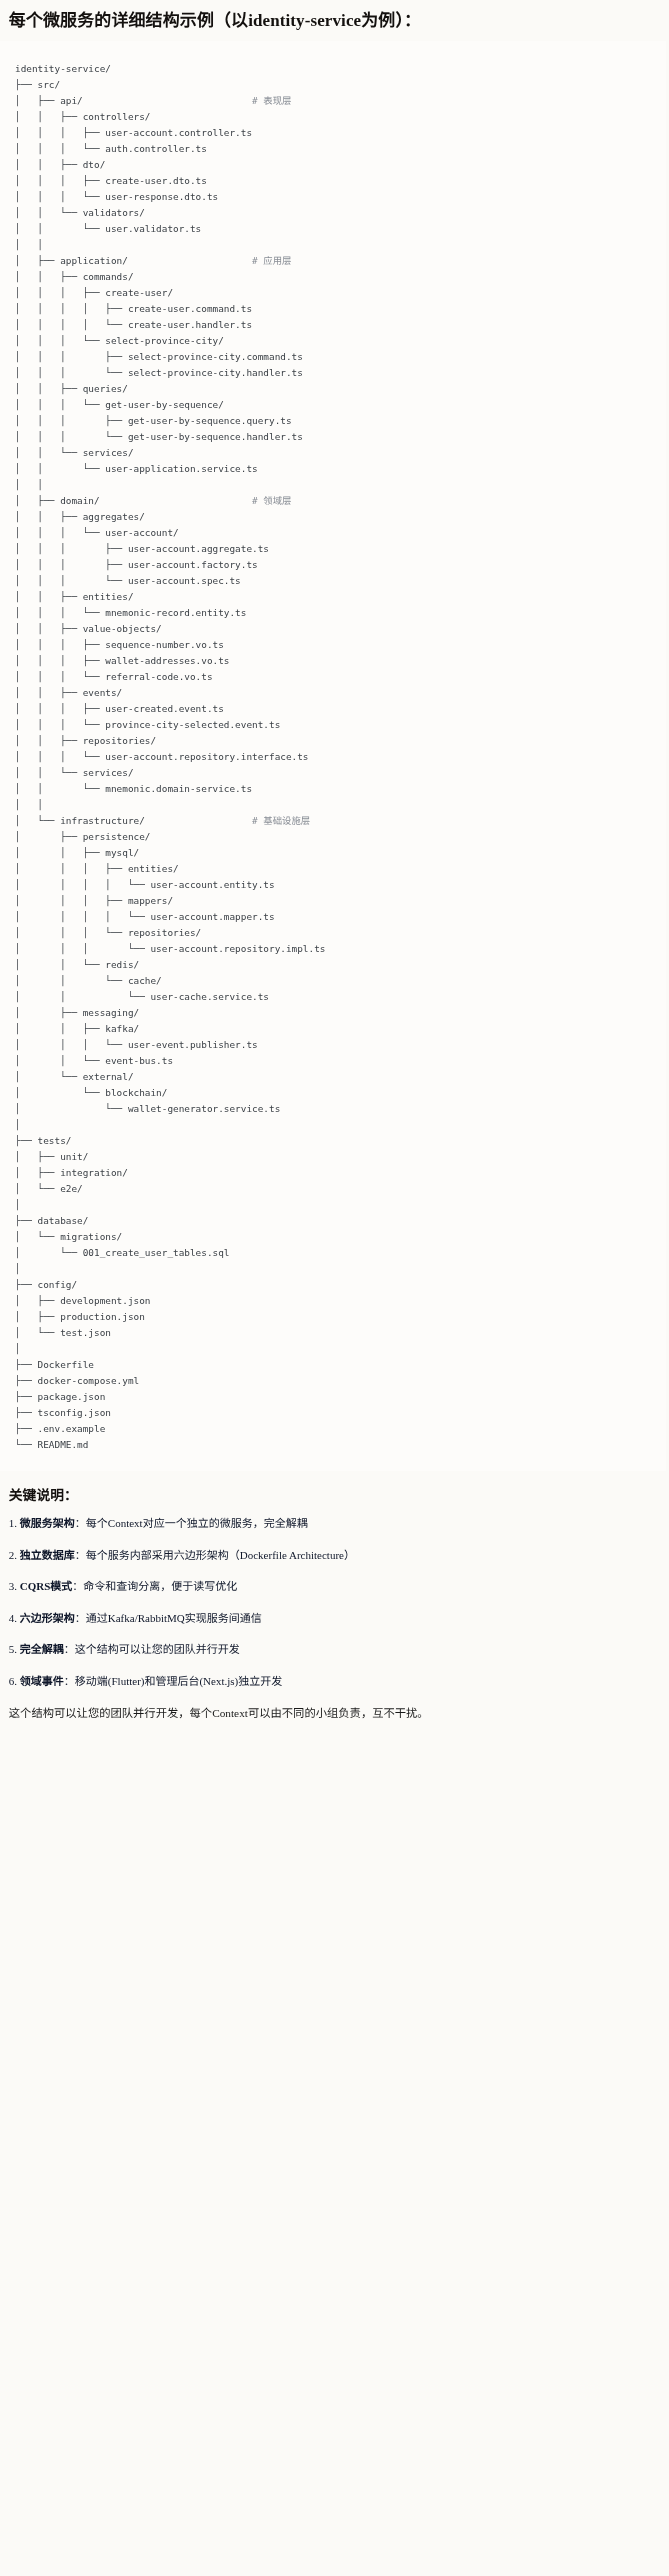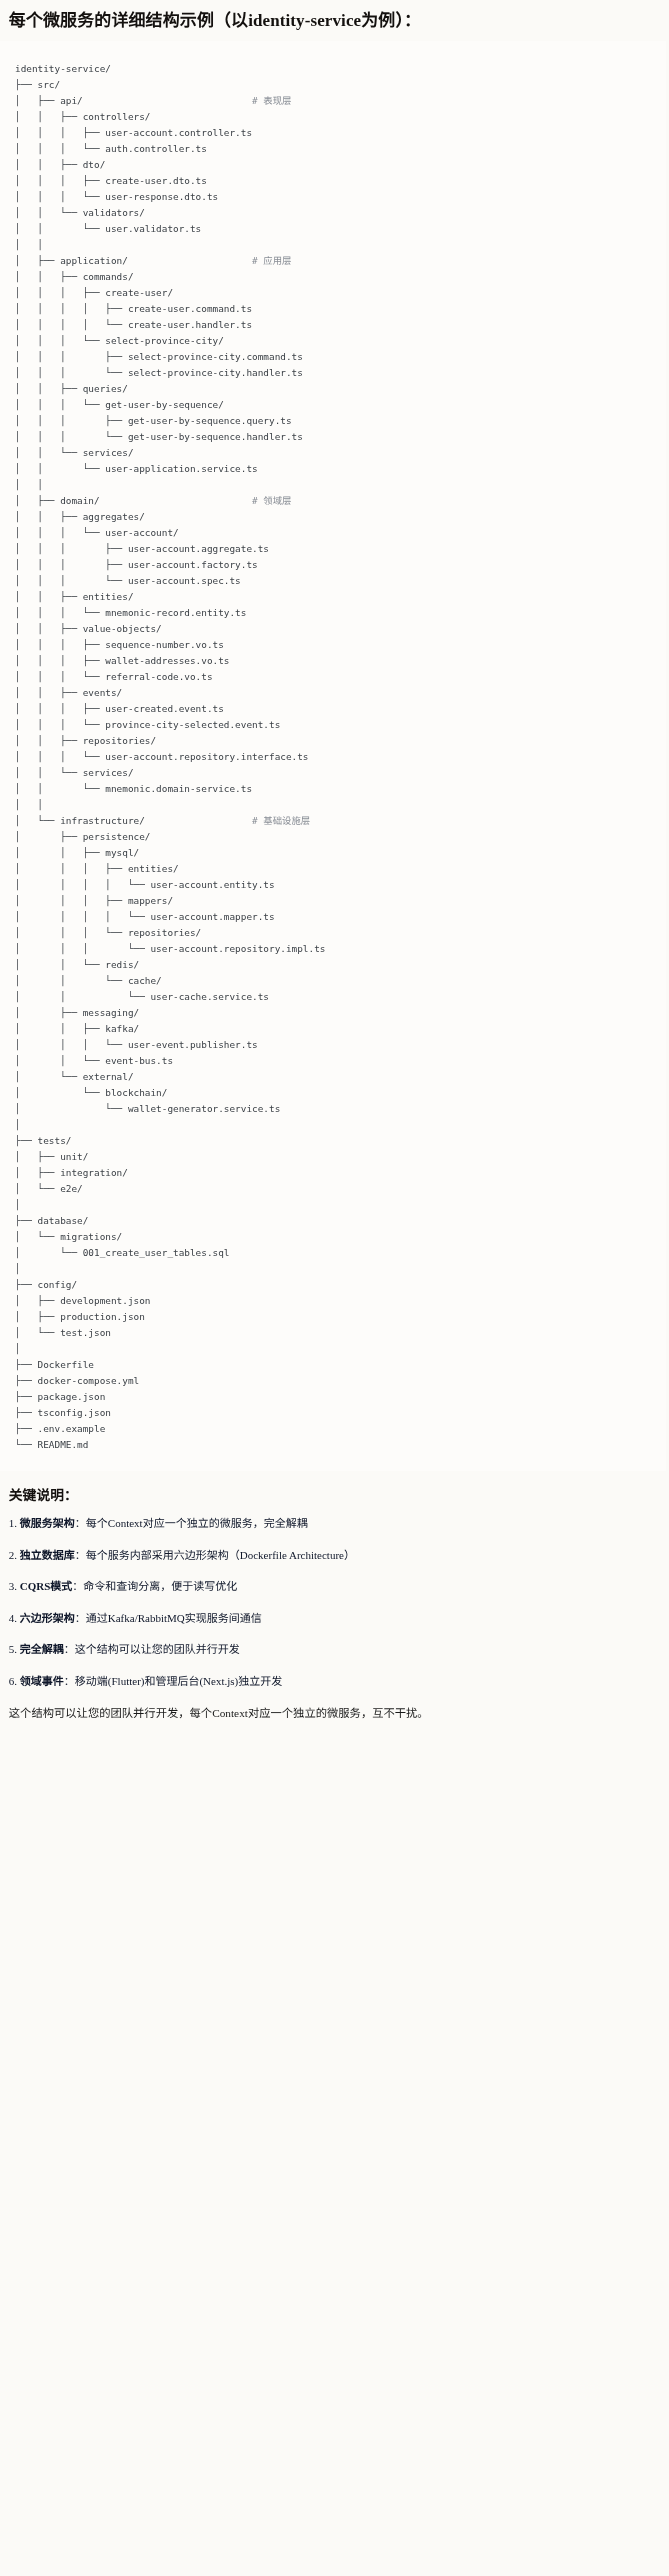--- a/index.html
+++ b/index.html
@@ -209,17 +209,17 @@
 
     <ol class="note-list">
         <li><span class="term">微服务架构</span><span class="sep">：</span><span>每个Context对应一个独立的微服务，完全解耦</span></li>
         <li><span class="term">独立数据库</span><span class="sep">：</span><span>每个服务内部采用六边形架构（Dockerfile Architecture）</span></li>
         <li><span class="term">CQRS模式</span><span class="sep">：</span><span>命令和查询分离，便于读写优化</span></li>
         <li><span class="term">六边形架构</span><span class="sep">：</span><span>通过Kafka/RabbitMQ实现服务间通信</span></li>
         <li><span class="term">完全解耦</span><span class="sep">：</span><span>这个结构可以让您的团队并行开发</span></li>
         <li><span class="term">领域事件</span><span class="sep">：</span><span>移动端(Flutter)和管理后台(Next.js)独立开发</span></li>
       </ol>
 
-    <p class="closing">这个结构可以让您的团队并行开发，每个Context对应一个独立的微服务，互不干扰。</p>
+    <p class="closing">这个结构可以让您的团队并行开发，每个Context可以由不同的小组负责，互不干扰。</p>
   </div>
 
 </div>
 
 
 </body></html>

